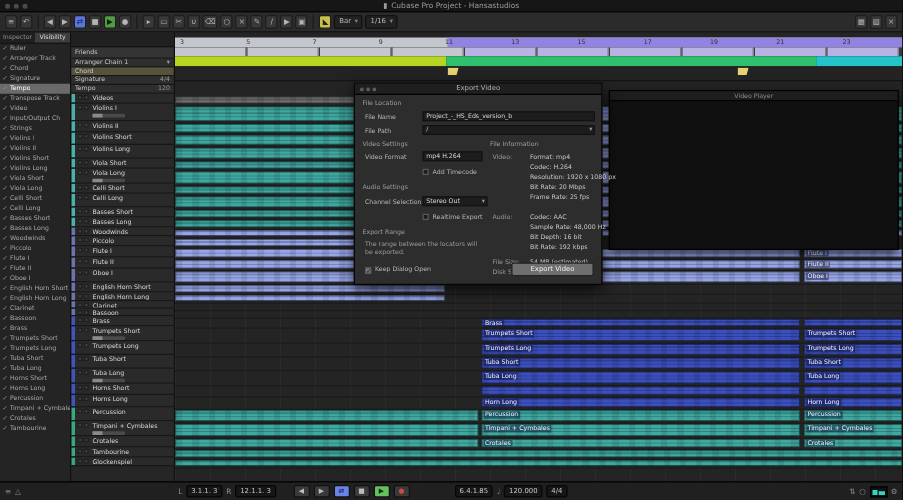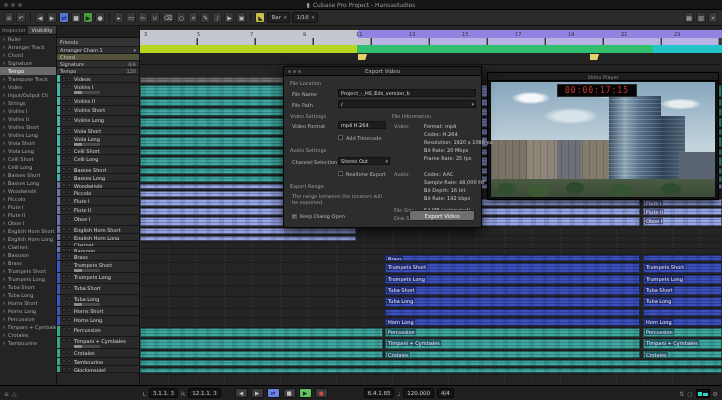--- a/index.html
+++ b/index.html
@@ -856,31 +856,20 @@
           <div class="clip" style="left: 0px; width: 582px; background-color: rgb(63, 169, 160);"></div>
         </div>
         <div class="lane" style="height: 7px;">
           <div class="clip" style="left: 0px; width: 582px; background-color: rgb(63, 169, 160);"></div>
         </div>
       </div>
   </div>
 
   <div class="video-win">
     <div class="video-title">Video Player</div>
-    <div class="video-content">
-      <div class="clouds"></div>
-      <div class="bldg-left"></div>
-      <div class="tower2"></div>
-      <div class="tower"></div>
-      <div class="bldg-right"></div>
-      <div class="trees"></div>
-      <div class="tc-box">
-          <span>00:00:17:15</span>
-        </div>
-    </div>
   </div>
 
   <div class="dialog">
     <div class="dlg-title">
       <div class="dlg-lights">
           <i></i>
           <i></i>
           <i></i>
         </div>
       <span>Export Video</span>

